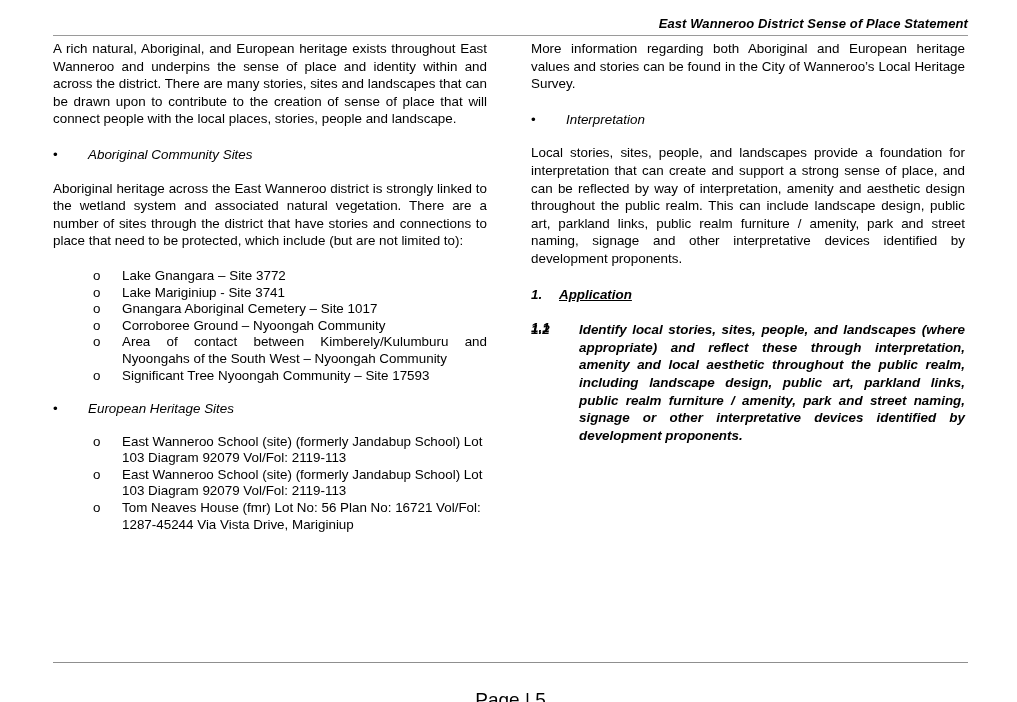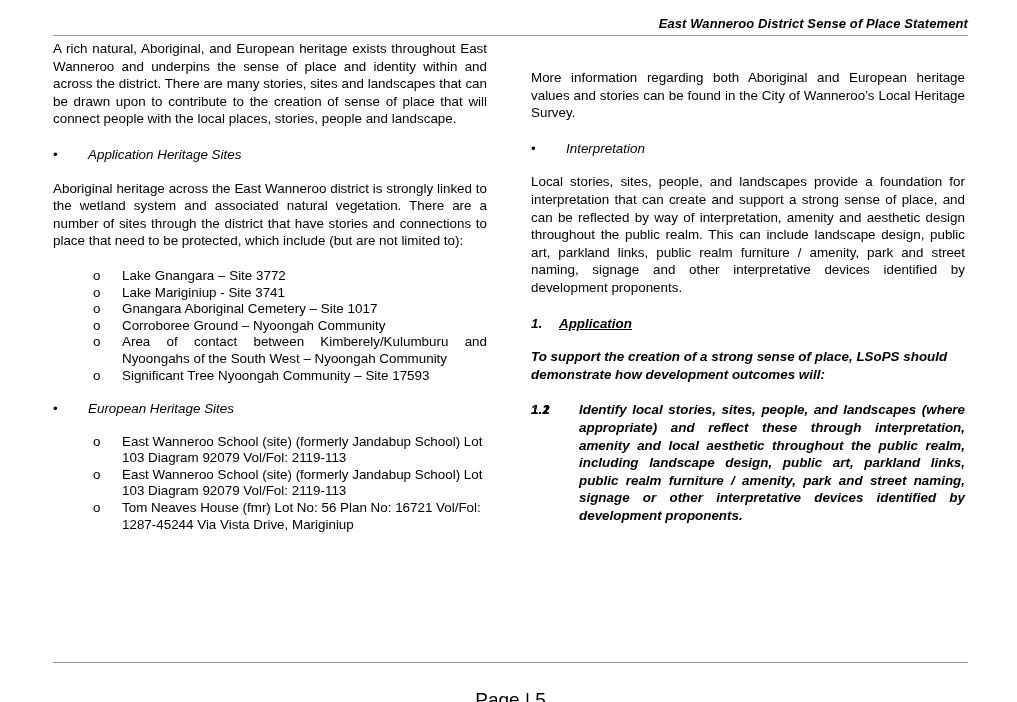--- a/index.html
+++ b/index.html
@@ -55,21 +55,21 @@
     top: 40px;
     width: 1017px;
     height: 610px;
   }
   .col {
     position: absolute;
     top: 0;
     width: 434px;
   }
   .col-left  { left: 53px; }
-  .col-right { left: 531px; margin-top: 29px; }
+  .col-right { left: 531px; }
 
   
   h2.section-heading {
     margin: 0 0 12px 0;
     font-size: 15.5px;
     font-weight: normal;
     color: #3a6ba5;
     line-height: 20px;
     letter-spacing: .1px;
   }
@@ -207,21 +207,21 @@
   <div class="columns">
 
     <div class="col col-left">
 
 
       <p class="body-text">A rich natural, Aboriginal, and European heritage exists throughout East Wanneroo and underpins the sense of place and identity within and across the district.  There are many stories, sites and landscapes that can be drawn upon to contribute to the creation of sense of place that will connect people with the local places, stories, people and landscape.</p>
 
       <ul class="bullet-list">
         <li>
           <span class="bullet-marker">•</span>
-          <span>Application Heritage Sites</span>
+          <span>Aboriginal Community Sites</span>
         </li>
       </ul>
 
       <p class="body-text">Aboriginal heritage across the East Wanneroo district is strongly linked to the wetland system and associated natural vegetation. There are a number of sites through the district that have stories and connections to place that need to be protected, which include (but are not limited to):</p>
 
       <ul class="sub-list">
         <li>
           <span class="sub-marker">o</span>
           <span>Lake Gnangara – Site 3772</span>
         </li>
@@ -283,21 +283,20 @@
         </li>
       </ul>
 
       <p class="body-text">Local stories, sites, people, and landscapes provide a foundation for interpretation that can create and support a strong sense of place, and can be reflected by way of interpretation, amenity and aesthetic design throughout the public realm.  This can include landscape design, public art, parkland links, public realm furniture / amenity, park and street naming, signage and other interpretative devices identified by development proponents.</p>
 
       <div class="numbered-heading">
         <span class="num">1.</span>
         <span class="underlined">Application</span>
       </div>
 
-      <p class="lead-bold">To support the creation of a strong sense of place, LSoPS should demonstrate how development outcomes will:</p>
 
       <div class="clause">
         <span class="clause-num">1.1</span>
       </div>
 
       <div class="clause">
         <span class="clause-num">1.2</span>
         <span>Identify local stories, sites, people, and landscapes (where appropriate) and reflect these through interpretation, amenity and local aesthetic throughout the public realm, including landscape design, public art, parkland links, public realm furniture / amenity, park and street naming, signage or other interpretative devices identified by development proponents.</span>
       </div>
 

